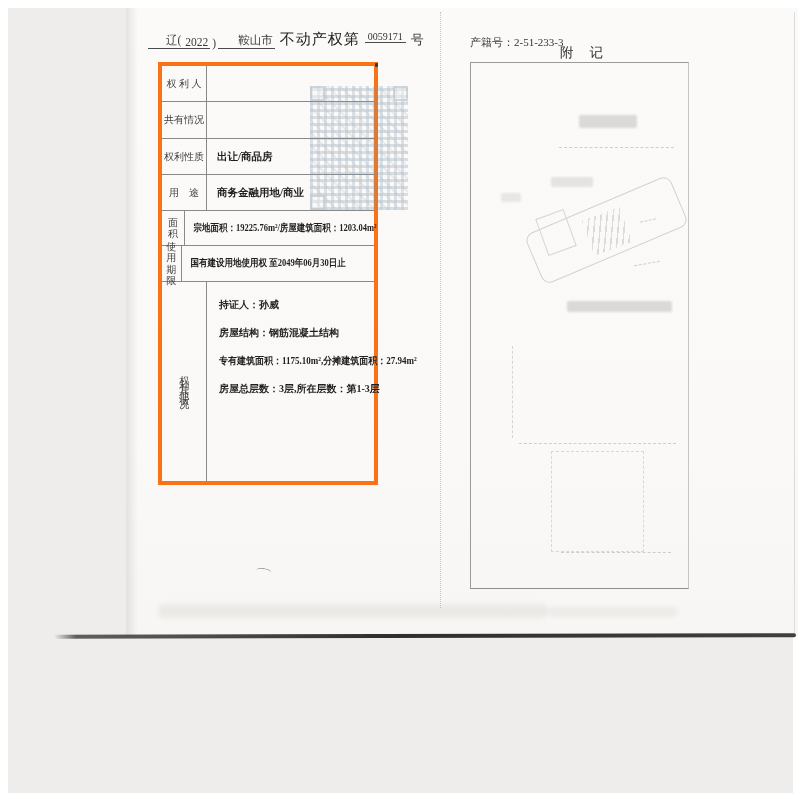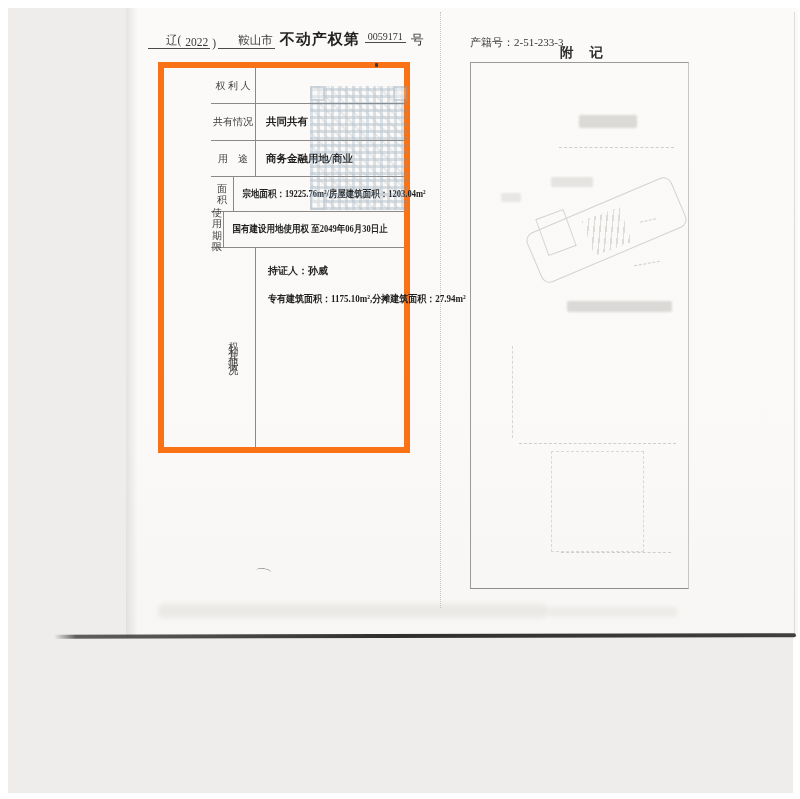--- a/index.html
+++ b/index.html
@@ -19,27 +19,27 @@
     background:linear-gradient(90deg,rgba(46,46,46,0) 0,rgba(46,46,46,.75) 22px,#2e2e2e 45%,#413f3d 100%);
     transform:rotate(-.12deg);}
 
   
   .cert-no-line{position:absolute;left:140px;top:22px;display:flex;align-items:flex-end;
     font-size:11.5px;color:#3a3a3a;white-space:nowrap;}
   .cert-no-line .u{border-bottom:1px solid #4a4a4a;}
   .blank1{display:inline-block;width:16px;height:14px;}
   .blank2{display:inline-block;width:18px;height:14px;}
   .hn{padding:0 2px;}
-  .title-big{font-size:15px;font-weight:700;letter-spacing:1px;color:#222;margin:0 5px;}
+  .title-big{font-size:15px;font-weight:400;letter-spacing:1px;color:#222;margin:0 5px;}
   .serial{font-size:10px;transform:translateY(-6px);padding:0 3px;color:#333;}
   .hao{font-size:13px;margin-left:5px;color:#2d2d2d;}
 
   
-  .cert-table{position:absolute;left:150px;top:54px;width:252px;border:6px solid #f97316;
-    box-sizing:border-box;background:transparent;padding-left:47px;}
+  .cert-table{position:absolute;left:150px;top:54px;width:220px;border:4px solid #f97316;
+    box-sizing:border-box;background:transparent;}
   .t-row{display:flex;border-bottom:1px solid #8a8988;box-sizing:border-box;}
   .t-row:last-child{border-bottom:none;font-family:Liberation Serif, serif;}
   .t-label{width:45px;box-sizing:border-box;border-right:1px solid #8a8988;
     display:flex;align-items:center;justify-content:center;text-align:center;
     font-size:10px;color:#3d3d3d;padding:1px;line-height:1.15;}
   .t-label.sl{font-size:8.5px;letter-spacing:-.3px;}
   .t-label.vert{writing-mode:vertical-rl;text-orientation:upright;letter-spacing:5px;font-size:10px;}
   .t-value{flex:1;display:flex;align-items:center;padding-left:10px;
     font-size:10.5px;font-weight:700;color:#1f1f1f;line-height:1.25;white-space:nowrap;overflow:visible;}
   .t-value.fit{font-size:10px;transform:scaleX(.85);transform-origin:left center;}
@@ -52,21 +52,21 @@
     background-image:
       repeating-linear-gradient(0deg,rgba(126,148,170,.55) 0 3px,transparent 3px 7px),
       repeating-linear-gradient(90deg,rgba(126,148,170,.5) 0 3px,transparent 3px 7px),
       repeating-linear-gradient(45deg,rgba(126,148,170,.3) 0 2px,transparent 2px 9px);}
   .qf{position:absolute;width:15px;height:15px;border:2.5px solid rgba(112,134,156,.6);box-sizing:border-box;background:rgba(250,250,248,.4);}
   .qf.tl{left:0;top:0;}.qf.tr{right:0;top:0;}.qf.bl{left:0;bottom:0;}
 
   
   .prop-no{position:absolute;left:462px;top:27px;font-size:11px;color:#333;white-space:nowrap;}
   .appendix-title{position:absolute;left:552px;top:36px;font-size:13.5px;color:#2e2e2e;
-    letter-spacing:16px;font-weight:700;}
+    letter-spacing:16px;font-weight:400;}
   .annex-box{position:absolute;left:462px;top:54px;width:219px;height:527px;box-sizing:border-box;
     border:1px solid #9b9a98;border-right-color:#c6c5c3;border-bottom-color:#8f8e8c;}
 
   
   .fs{position:absolute;pointer-events:none;}
   .smudge{background:rgba(158,158,154,.35);filter:blur(1.2px);border-radius:2px;}
   .dashline{border-top:1px dashed #cfcecb;height:0;}
   .bigrect{border:1px solid #d3d2cf;border-radius:9px;transform:rotate(-23deg);}
   .innerrect{border:1px solid #d5d4d1;transform:rotate(-20deg);}
   .hatch{transform:rotate(-20deg);opacity:.55;
@@ -102,39 +102,44 @@
     <span class="serial u">0059171</span>
     <span class="hao">号</span>
   </div>
 
   <div class="cert-table">
     <div class="t-row" style="height:36px">
       <div class="t-label">权 利 人</div>
     </div>
     <div class="t-row" style="height:37px">
       <div class="t-label">共有情况</div>
-      <div class="t-value">共同共有</div>
+    </div>
+    <div class="t-row" style="height:36px">
+      <div class="t-label">权利性质</div>
+      <div class="t-value">出让/商品房</div>
     </div>
     <div class="t-row" style="height:36px">
       <div class="t-label">用　途</div>
       <div class="t-value">商务金融用地/商业</div>
     </div>
     <div class="t-row" style="height:35px">
       <div class="t-label">面　积</div>
       <div class="t-value fit">宗地面积：19225.76m²/房屋建筑面积：1203.04m²</div>
     </div>
     <div class="t-row" style="height:36px">
       <div class="t-label">使用期限</div>
       <div class="t-value fit">国有建设用地使用权 至2049年06月30日止</div>
     </div>
     <div class="t-row" style="height:199px">
       <div class="t-label vert">权利其他状况</div>
       <div class="t-value block">
         <div class="orl">持证人：孙威</div>
+        <div class="orl">房屋结构：钢筋混凝土结构</div>
         <div class="orl squeeze">专有建筑面积：1175.10m²,分摊建筑面积：27.94m²</div>
+        <div class="orl">房屋总层数：3层,所在层数：第1-3层</div>
       </div>
     </div>
   </div>
 
   <div class="qr">
     <div class="qf tl"></div>
     <div class="qf tr"></div>
     <div class="qf bl"></div>
   </div>
 

